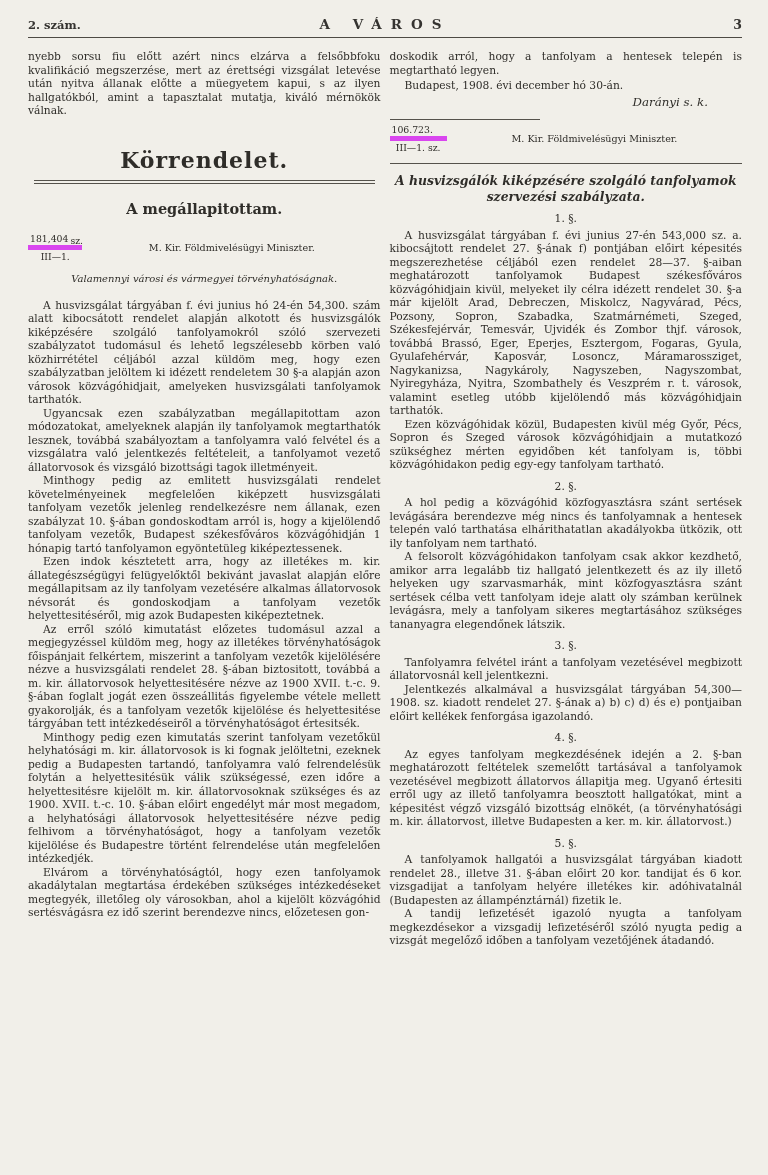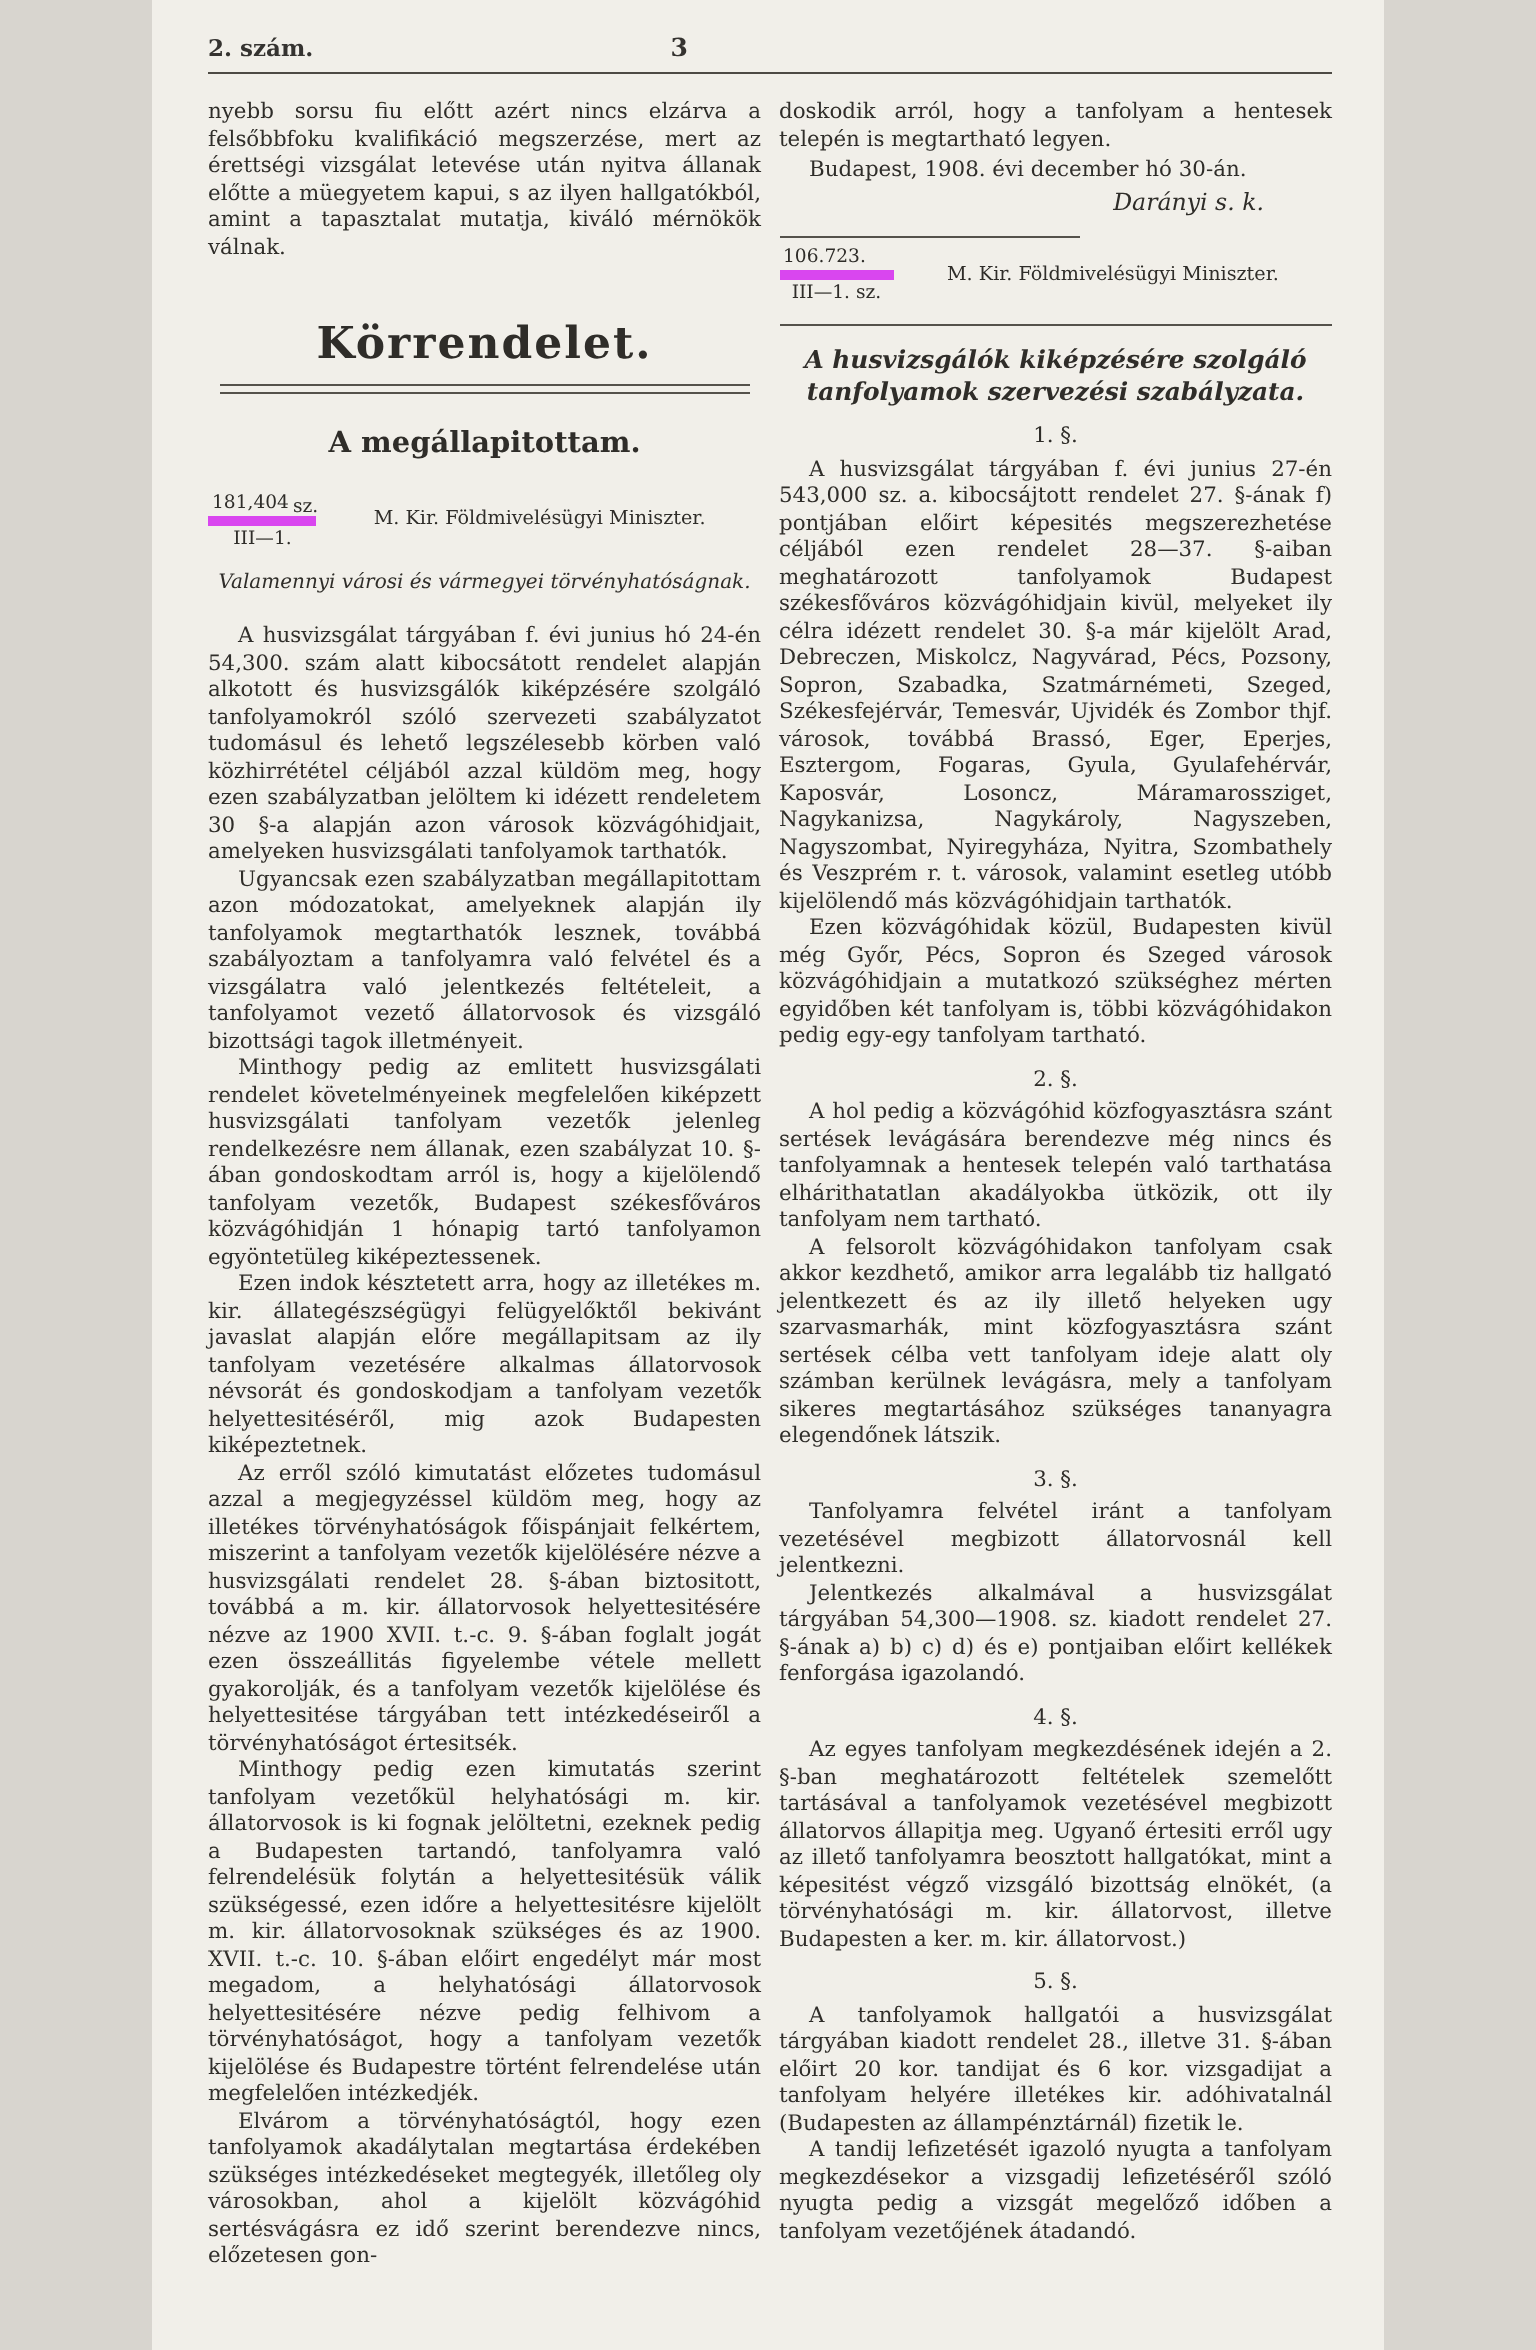--- a/index.html
+++ b/index.html
@@ -1,17 +1,17 @@
 <!DOCTYPE html>
 <html lang="hu"><head>
 <meta charset="utf-8">
 <style>
   html,body{margin:0;padding:0;background:#d8d5cf;}
   .page{
-    width:616px;height:1175px;box-sizing:border-box;
+    width:768px;height:1175px;box-sizing:border-box;
     margin:0 auto;overflow:hidden;
     background:#f1efe9;color:#2f2d29;
     font-family:"DejaVu Serif","Liberation Serif",serif;
     padding:16px 26px 0 28px;
   }
   
   .masthead{display:flex;align-items:baseline;font-weight:bold;color:#353330;}
   .masthead .issue{font-size:11.5px;width:120px;}
   .masthead .title{flex:1;text-align:center;font-size:13.5px;letter-spacing:9px;}
   .masthead .pagenum{width:120px;text-align:right;font-size:12.5px;}
@@ -46,20 +46,21 @@
           text-align:center;margin:4px 4px 8px !important;text-indent:0 !important;}
   .section-label{text-align:center;margin:8px 0 3px !important;text-indent:0 !important;}
 </style>
 </head>
 <body>
 
 <div class="page">
 
   <div class="masthead">
     <span class="issue">2. szám.</span>
+    <span class="title">A VÁROS</span>
     <span class="pagenum">3</span>
   </div>
   <hr class="header-rule">
 
   <div class="columns">
 
     <div class="col">
       <p class="noindent">nyebb sorsu fiu előtt azért nincs elzárva a felsőbbfoku kvalifikáció megszerzése, mert az érettségi vizsgálat letevése után nyitva állanak előtte a müegyetem kapui, s az ilyen hallgatókból, amint a tapasztalat mutatja, kiváló mérnökök válnak.</p>
 
       <div class="h-main">Körrendelet.</div>

